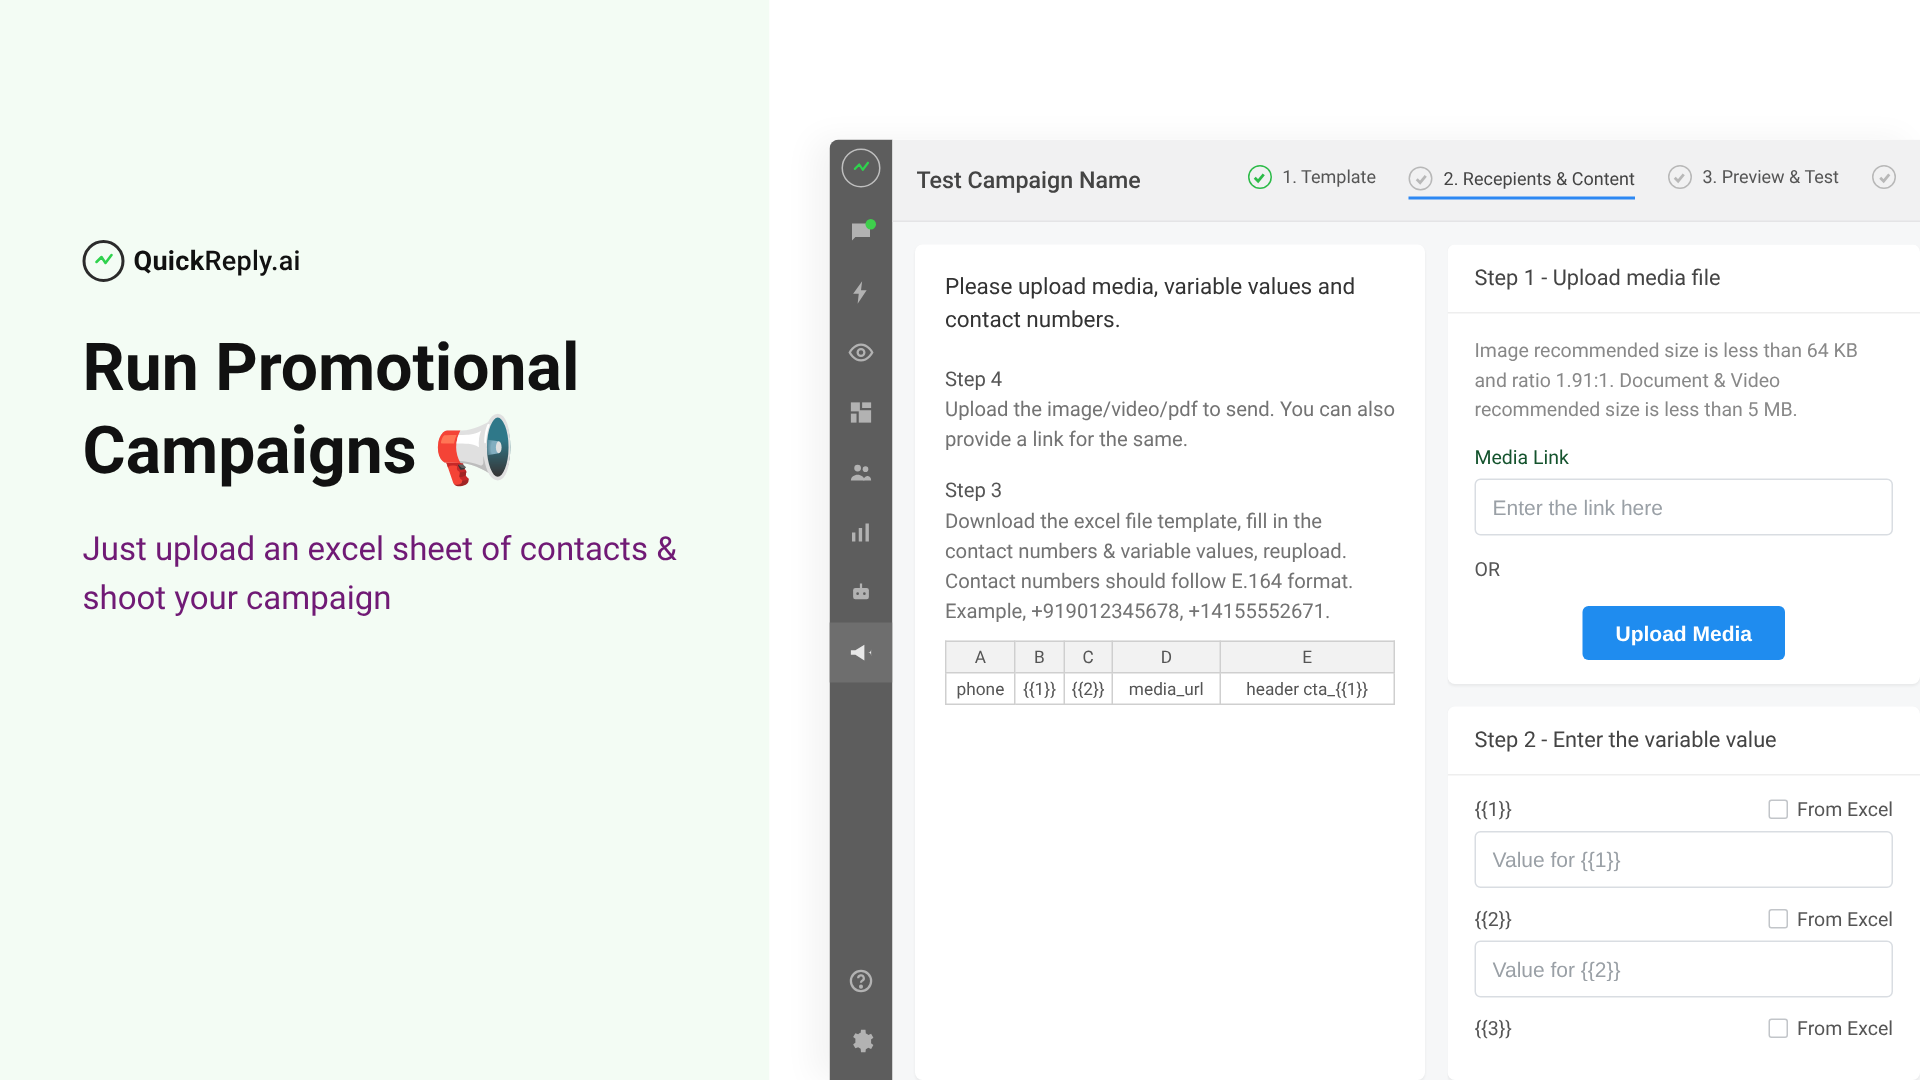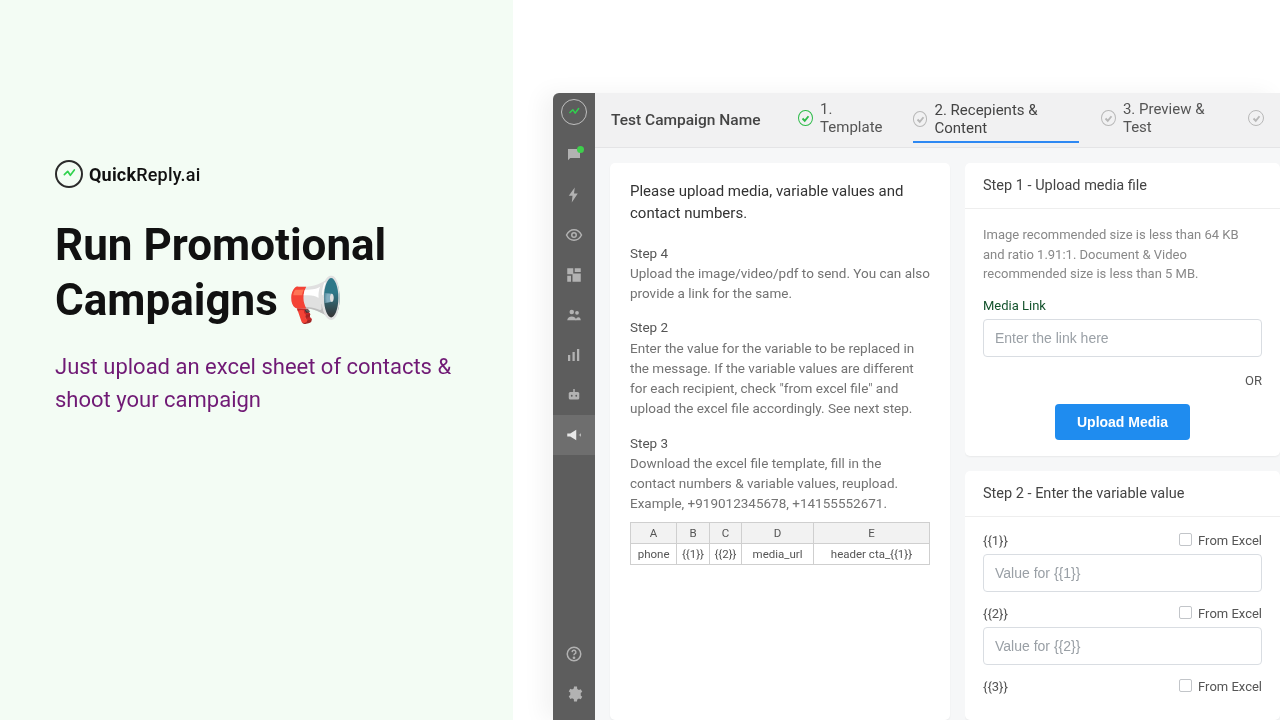--- a/index.html
+++ b/index.html
@@ -21,21 +21,21 @@
 .sb-item{width:42px;height:40px;display:flex;align-items:center;justify-content:center;cursor:pointer}
 .sb-item svg{width:18px;height:18px;opacity:.75}
 .sb-item.active{background:#6e6e6e}
 .sb-item.active svg{opacity:1}
 .sb-spacer{flex:1}
 .sb-item .dot{position:absolute;width:7px;height:7px;border-radius:50%;background:#3ecf4c;margin-left:12px;margin-top:-12px}
 .content{flex:1;background:#f6f7f8;overflow:hidden;display:flex;flex-direction:column}
 .topbar{height:55px;background:#f1f1f2;border-bottom:1px solid #e4e4e6;display:flex;align-items:center;padding:0 16px;gap:38px}
 .page-title{font-size:15.5px;color:#444;font-weight:500;flex-shrink:0;margin-right:auto}
 .steps{display:flex;align-items:center;gap:22px}
-.step{display:flex;align-items:center;gap:7px;font-size:15px;color:#555;padding-bottom:4px}
+.step{display:flex;align-items:center;gap:7px;font-size:12px;color:#555;padding-bottom:4px}
 .step.active{color:#444;border-bottom:2px solid #2d88f3;margin-bottom:-4px}
 .step .chk{width:16px;height:16px;border-radius:50%;border:1.5px solid #b8b8b8;display:flex;align-items:center;justify-content:center}
 .step.done .chk{border-color:#2dbb49}
 .step.done .chk svg{stroke:#2dbb49}
 .step.active .chk svg{stroke:#b8b8b8}
 .step .chk svg{width:9px;height:9px;stroke:#b8b8b8;stroke-width:2.5;fill:none}
 .cols{flex:1;display:flex;gap:15px;padding:15px 0 0 15px;overflow:hidden}
 .card{background:#fff;border-radius:5px;box-shadow:0 1px 2px rgba(0,0,0,.06);padding:18px 20px;font-size:13.5px;color:#737373}
 .left-card{width:340px}
 .left-card .intro{font-size:15px;color:#333;line-height:1.45;margin-bottom:18px}
@@ -45,21 +45,21 @@
 .xl-table td,.xl-table th{border:1px solid #cfcfcf;text-align:center;padding:3px 0;color:#555}
 .xl-table th{background:#f2f2f2;font-weight:400}
 .right-col{flex:1;display:flex;flex-direction:column;gap:15px;overflow:hidden}
 .panel{background:#fff;border-radius:5px;box-shadow:0 1px 2px rgba(0,0,0,.06)}
 .panel-hd{padding:14px 18px;border-bottom:1px solid #eee;font-size:14.5px;color:#444}
 .panel-bd{padding:16px 18px}
 .note{font-size:13px;color:#888;line-height:1.5;margin-bottom:14px}
 .field-label{font-size:13px;color:#14532d;margin-bottom:6px}
 .text-input{width:100%;height:38px;border:1px solid #d9dde2;border-radius:4px;padding:0 11px;font-size:14px;color:#333}
 .text-input::placeholder{color:#9aa0a6}
-.or{text-align:right;font-size:13px;color:#555;margin:16px 0}
+.or{text-align:left;font-size:13px;color:#555;margin:16px 0}
 .btn-primary{display:block;margin:0 auto;background:#1f8cef;color:#fff;border:none;border-radius:4px;padding:10px 22px;font-size:14px;font-weight:700;cursor:pointer}
 .var-row{margin-bottom:14px}
 .var-top{display:flex;align-items:center;justify-content:space-between;margin-bottom:6px}
 .var-name{font-size:13px;color:#555}
 .chk-row{display:flex;align-items:flex-start;gap:6px;font-size:13px;color:#555}
 .chk-row .box{width:13px;height:13px;border:1.5px solid #c2c5c9;border-radius:2px}
 </style>
 </head>
 <body>
 
@@ -193,27 +193,24 @@
           </div>
         </div>
 
         <div class="cols">
           <div class="card left-card">
             <div class="intro">Please upload media, variable values and contact numbers.</div>
             <div class="step-block">
               <div class="step-label">Step 4</div>
               <div>Upload the image/video/pdf to send. You can also provide a link for the same.</div>
             </div>
-            <div class="step-block">
-              <div class="step-label">Step 2</div>
-              <div>Enter the value for the variable to be replaced in the message. If the variable values are different for each recipient, check "from excel file" and upload the excel file accordingly. See next step.</div>
-            </div>
             <div class="step-block" style="margin-bottom:6px">
               <div class="step-label">Step 3</div>
               <div>Download the excel file template, fill in the contact numbers &amp; variable values, reupload.</div>
+              <div>Contact numbers should follow E.164 format.</div>
               <div>Example, +919012345678, +14155552671.</div>
             </div>
             <table class="xl-table">
               <tbody>
                   <tr>
                 <th>A</th>
                 <th>B</th>
                 <th>C</th>
                 <th>D</th>
                 <th>E</th>

